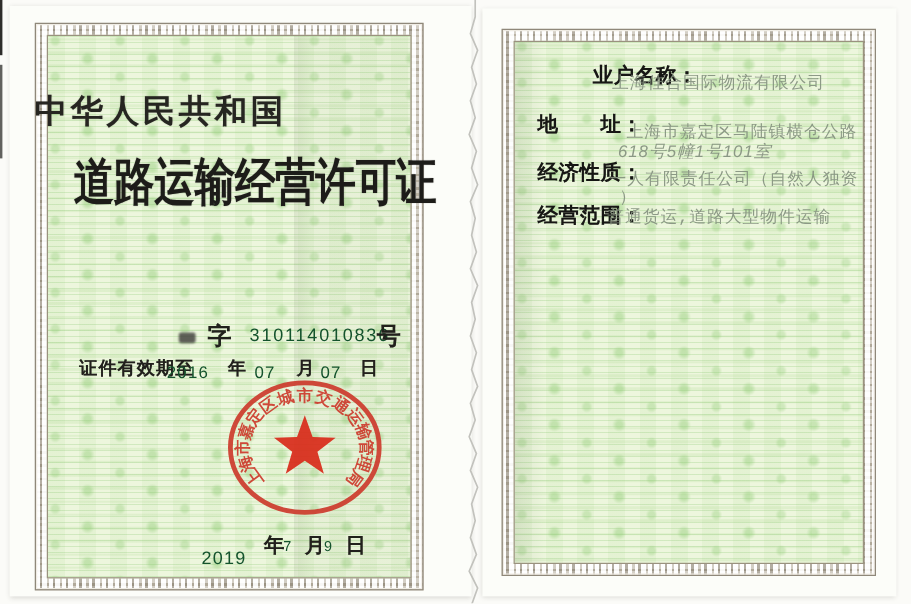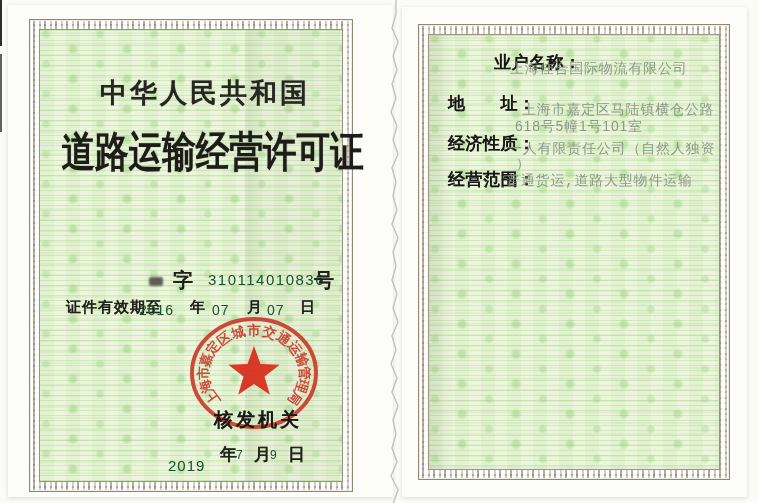--- a/index.html
+++ b/index.html
@@ -47,21 +47,21 @@
     background-size:54px 30px,54px 30px,100% 100%,100% 100%,100% 100%;
     background-position:6px 4px,33px 19px,0 0,0 2px,0 0;
     overflow:hidden;
   }
 
   
   .crease{pointer-events:none;}
 
   
   .country-line{
-    left:21px;top:70px;width:352px;text-align:center;
+    left:21px;top:70px;width:352px;text-align:left;
     font-family:"Liberation Serif","DejaVu Serif",serif;
     font-size:27px;font-weight:700;letter-spacing:3px;color:#262521;
     text-shadow:0 0 1px rgba(40,40,30,0.35);
     white-space:nowrap;
   }
   .cert-title{
     left:21px;top:119px;width:324px;text-align:center;
     font-size:42px;font-weight:900;color:#1d1c19;
     letter-spacing:0px;white-space:nowrap;
     transform:scaleX(0.80);transform-origin:center;
@@ -154,21 +154,20 @@
         <text transform="translate(70.0,20.0) rotate(0.0)" class="seal-char" fill="#cd3b2d">市</text>
         <text transform="translate(85.8,22.1) rotate(18.0)" class="seal-char" fill="#cd3b2d">交</text>
         <text transform="translate(100.0,28.2) rotate(36.0)" class="seal-char" fill="#cd3b2d">通</text>
         <text transform="translate(111.3,37.7) rotate(54.0)" class="seal-char" fill="#cd3b2d">运</text>
         <text transform="translate(118.5,49.7) rotate(72.0)" class="seal-char" fill="#cd3b2d">输</text>
         <text transform="translate(121.0,63.0) rotate(90.0)" class="seal-char" fill="#cd3b2d">管</text>
         <text transform="translate(118.5,76.3) rotate(108.0)" class="seal-char" fill="#cd3b2d">理</text>
         <text transform="translate(111.3,88.3) rotate(126.0)" class="seal-char" fill="#cd3b2d">局</text>
       </g>
   </svg>
-  <div class="abs issuer-label noselect">核发机关</div>
 
   <div class="abs typed" style="left:160px;top:452px;font-size:15px;">2019</div>
   <div class="abs ink" style="left:212px;top:438px;font-size:17px;">年</div>
   <div class="abs typed" style="left:228px;top:443px;font-size:12px;">7</div>
   <div class="abs ink" style="left:246px;top:438px;font-size:17px;">月</div>
   <div class="abs typed" style="left:262px;top:443px;font-size:12px;">9</div>
   <div class="abs ink" style="left:280px;top:438px;font-size:17px;">日</div>
 </div>
 
 <svg id="tear-svg" class="abs" viewBox="0 0 14 503" preserveAspectRatio="none">
@@ -183,21 +182,21 @@
   </div>
 
   <div>
     <div class="abs field-label" style="left:46px;top:44px;margin-left:46px;">业户名称：</div>
     <div class="abs field-value" style="left:108px;top:53px;">上海佳合国际物流有限公司</div>
   </div>
 
   <div>
     <div class="abs field-label" style="left:46px;top:85px;">地　　址：</div>
     <div class="abs field-value" style="left:120px;top:94px;">上海市嘉定区马陆镇横仓公路</div>
-    <div class="abs field-value" style="left:113px;top:111px;">618号5幢1号101室</div>
+    <div class="abs field-value" style="left:113px;top:111px;font-style:italic;">618号5幢1号101室</div>
   </div>
 
   <div>
     <div class="abs field-label" style="left:46px;top:125px;">经济性质：</div>
     <div class="abs field-value" style="left:106px;top:133px;">一人有限责任公司（自然人独资</div>
     <div class="abs field-value" style="left:114px;top:148px;">）</div>
   </div>
 
   <div>
     <div class="abs field-label" style="left:46px;top:161px;">经营范围：</div>

